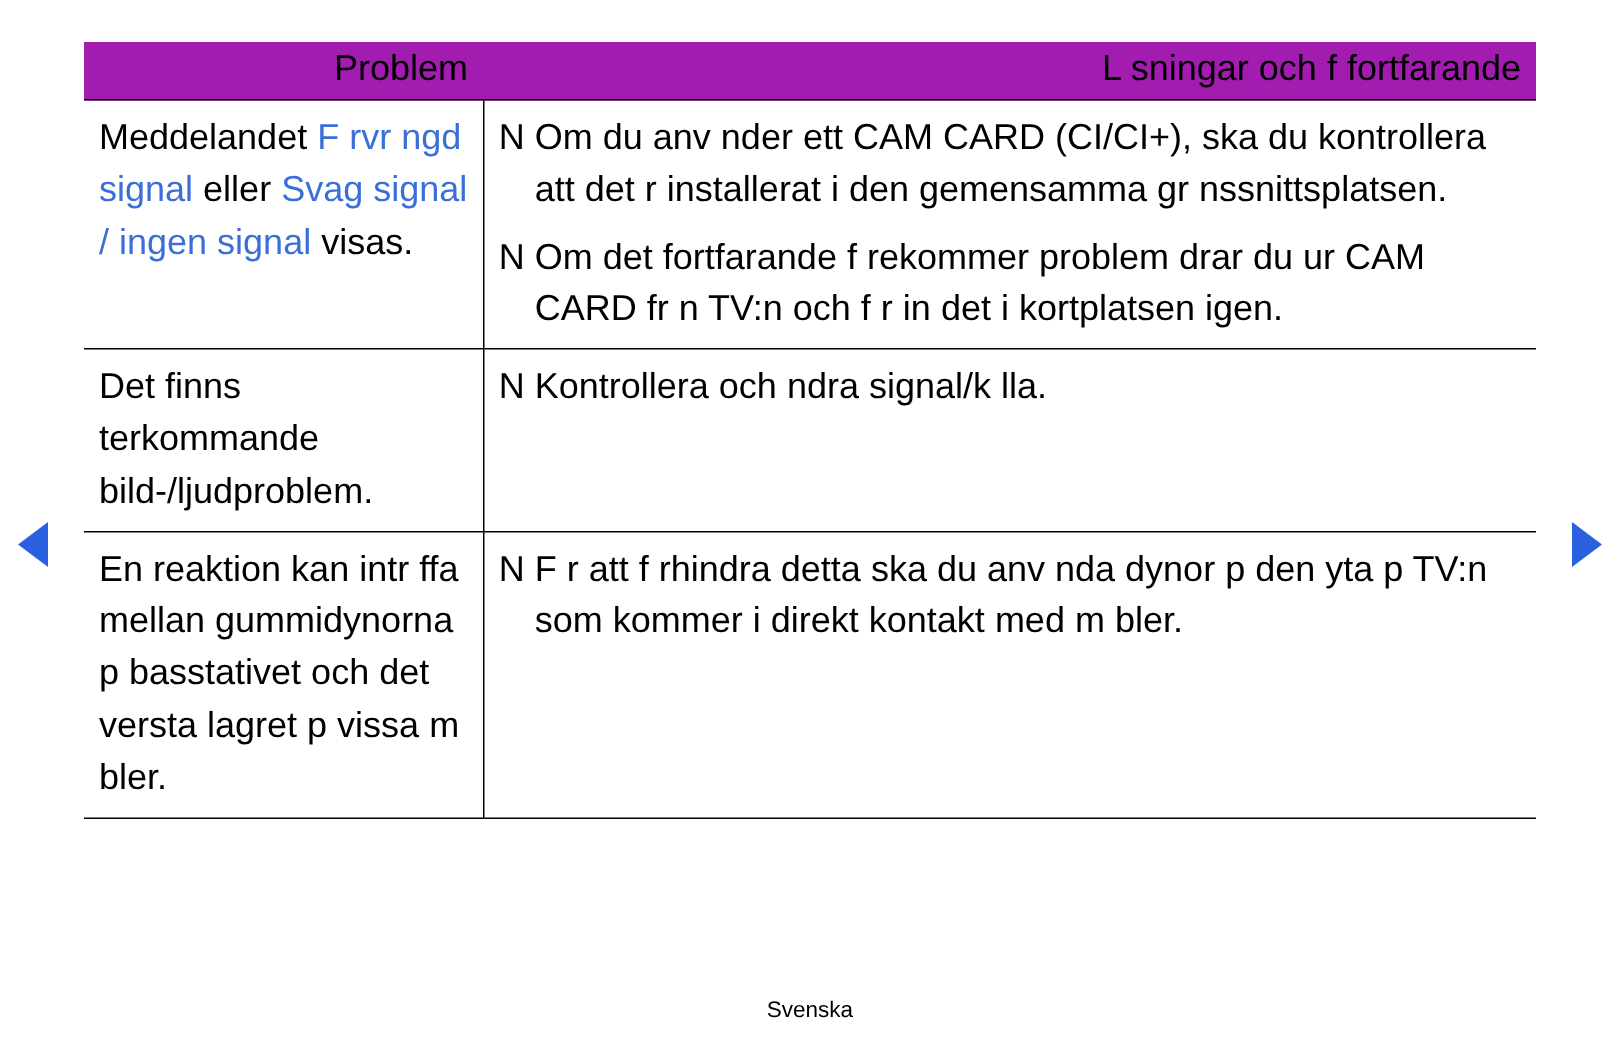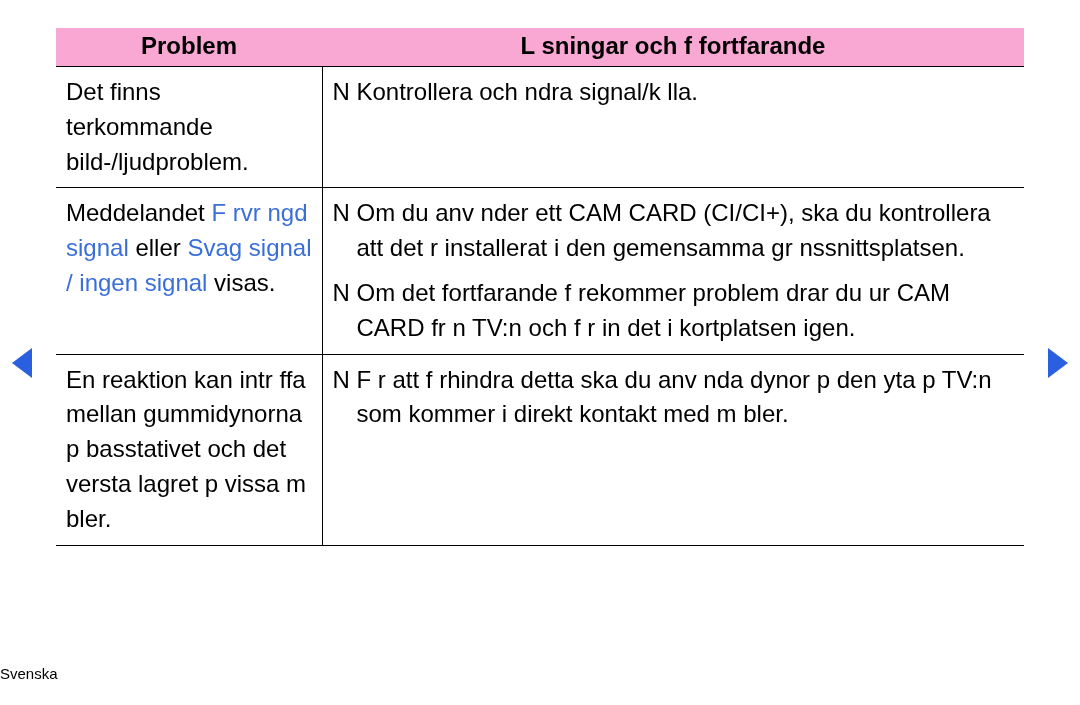--- a/index.html
+++ b/index.html
@@ -14,23 +14,23 @@
   .page {
     position:absolute;
     left:56px; top:28px;
     width:968px;
   }
   table {
     border-collapse:collapse;
     width:100%;
   }
   th {
-    background:#f9a8d4;
-    font-weight:700;
-    text-align:center;
+    background:#a21caf;
+    font-weight:400;
+    text-align:right;
     padding:4px 10px 6px 10px;
     border-bottom:1px solid #000;
   }
   th.col1 { width:266px; }
   td {
     vertical-align:top;
     padding:8px 10px 8px 10px;
     border-bottom:1px solid #000;
   }
   td.problem { width:266px; border-right:1px solid #000; line-height:1.45; }
@@ -59,58 +59,59 @@
   }
   .arrow-right {
     right:12px;
     border-width:15px 0 15px 20px;
     border-color:transparent transparent transparent #2a5fe0;
   }
   .footer {
     position:absolute;
     left:0; width:1080px;
     top:665px;
+    text-align:center;
     font-size:15px;
   }
 </style>
 </head>
 <body>
 
 <div class="arrow arrow-left"></div>
 <div class="arrow arrow-right"></div>
 
 <div class="page">
   <table>
     <thead>
       <tr>
         <th class="col1">Problem</th>
         <th>L sningar och f fortfarande</th>
       </tr>
     </thead>
     <tbody>
       <tr>
-        <td class="problem">Det finns  terkommande bild-/ljudproblem.</td>
-        <td class="solution">
-          <ul class="bullets">
-            <li>Kontrollera och  ndra signal/k lla.</li>
-          </ul>
-        </td>
-      </tr>
-      <tr>
         <td class="problem">
           <span>Meddelandet </span>
           <span class="blue">F rvr ngd signal</span>
           <span> eller </span>
           <span class="blue">Svag signal / ingen signal</span>
           <span> visas.</span>
         </td>
         <td class="solution">
           <ul class="bullets">
             <li>Om du anv nder ett CAM CARD (CI/CI+), ska du kontrollera att det  r installerat i den gemensamma gr nssnittsplatsen.</li>
             <li>Om det fortfarande f rekommer problem drar du ur CAM CARD fr n TV:n och f r in det i kortplatsen igen.</li>
+          </ul>
+        </td>
+      </tr>
+      <tr>
+        <td class="problem">Det finns  terkommande bild-/ljudproblem.</td>
+        <td class="solution">
+          <ul class="bullets">
+            <li>Kontrollera och  ndra signal/k lla.</li>
           </ul>
         </td>
       </tr>
       <tr>
         <td class="problem">En reaktion kan intr ffa mellan gummidynorna p  basstativet och det  versta lagret p  vissa m bler.</td>
         <td class="solution">
           <ul class="bullets">
             <li>F r att f rhindra detta ska du anv nda dynor p  den yta p  TV:n som kommer i direkt kontakt med m bler.</li>
           </ul>
         </td>

